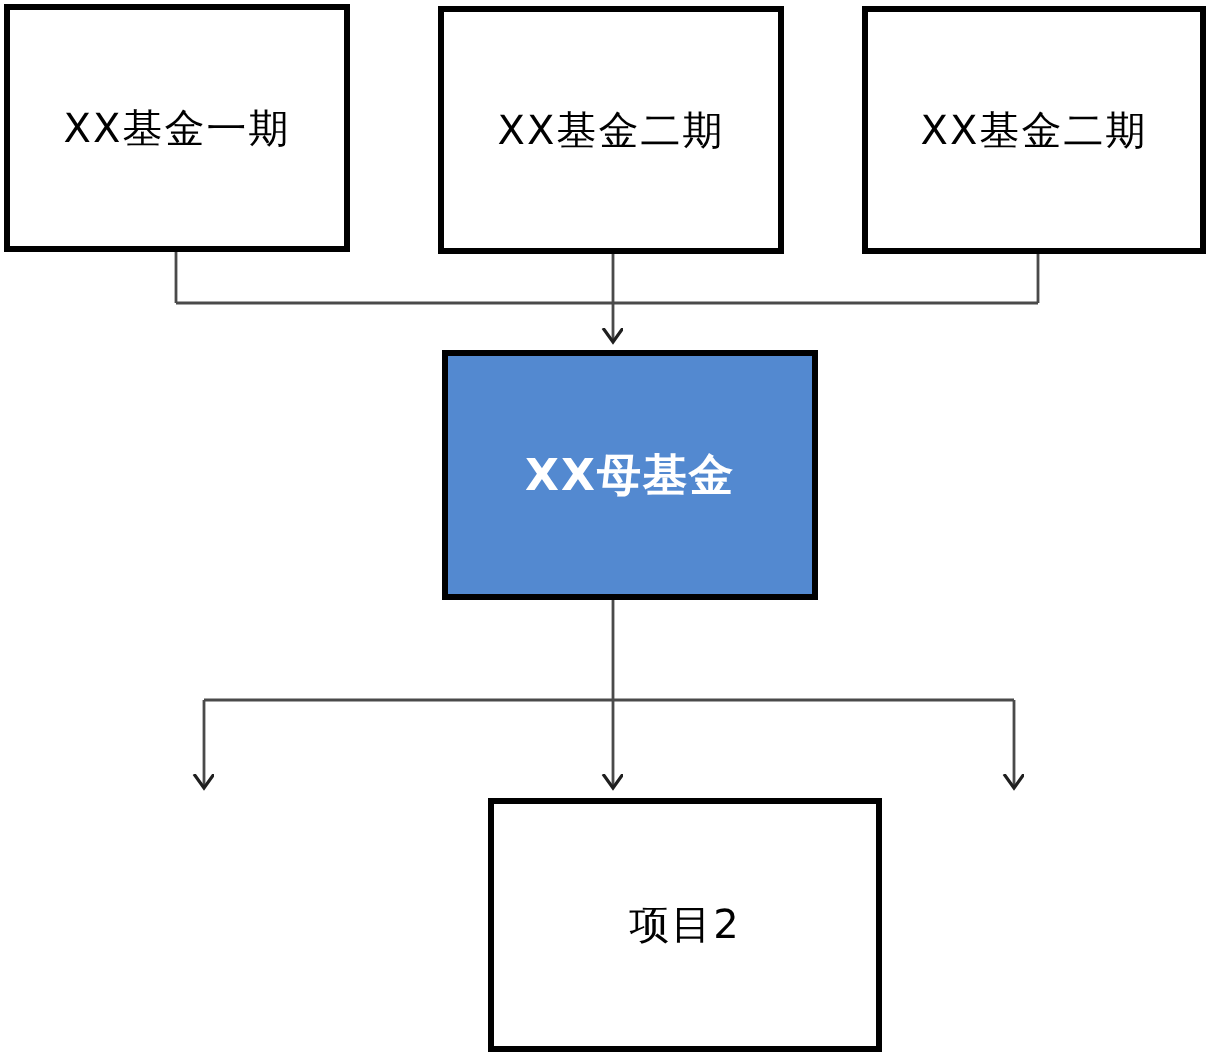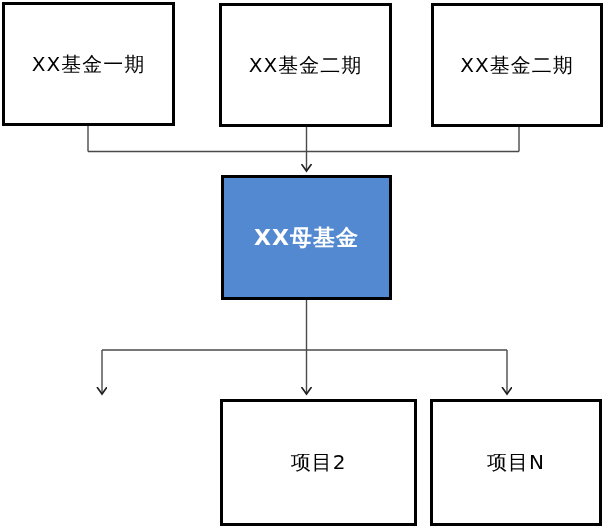--- a/index.html
+++ b/index.html
@@ -33,24 +33,24 @@
     background: #5389D0;
     color: #ffffff;
     font-size: 22px;
     font-weight: bold;
   }
   
   .fund-1 { left: 2px;   top: 2px; width: 173px; height: 124px; }
   .fund-2 { left: 219px; top: 3px; width: 173px; height: 124px; }
   .fund-n { left: 431px; top: 3px; width: 172px; height: 124px; }
   
-  .parent-fund { left: 221px; top: 175px; width: 171px; height: 125px; }
+  .parent-fund { left: 221px; top: 175px; width: 188px; height: 125px; }
   
   .proj-1 { left: 14px;  top: 399px; width: 173px; height: 127px; }
-  .proj-2 { left: 220px; top: 399px; width: 197px; height: 127px; }
+  .proj-2 { left: 244px; top: 399px; width: 197px; height: 127px; }
   .proj-n { left: 430px; top: 399px; width: 172px; height: 127px; }
 </style>
 </head>
 <body>
 
 <div class="canvas">
 
   <svg class="connector-svg" viewBox="0 0 606 531" xmlns="http://www.w3.org/2000/svg">
     <defs>
       <marker id="openArrow" markerUnits="userSpaceOnUse" markerWidth="16" markerHeight="16" refX="7" refY="5" orient="auto">
@@ -84,17 +84,14 @@
     <span>XX基金二期</span>
   </div>
 
   <div class="node center-node parent-fund">
     <span>XX母基金</span>
   </div>
 
   <div class="node proj-2">
     <span>项目2</span>
   </div>
-  <div class="node proj-n">
-    <span>项目N</span>
-  </div>
 
 </div>
 
 </body></html>

